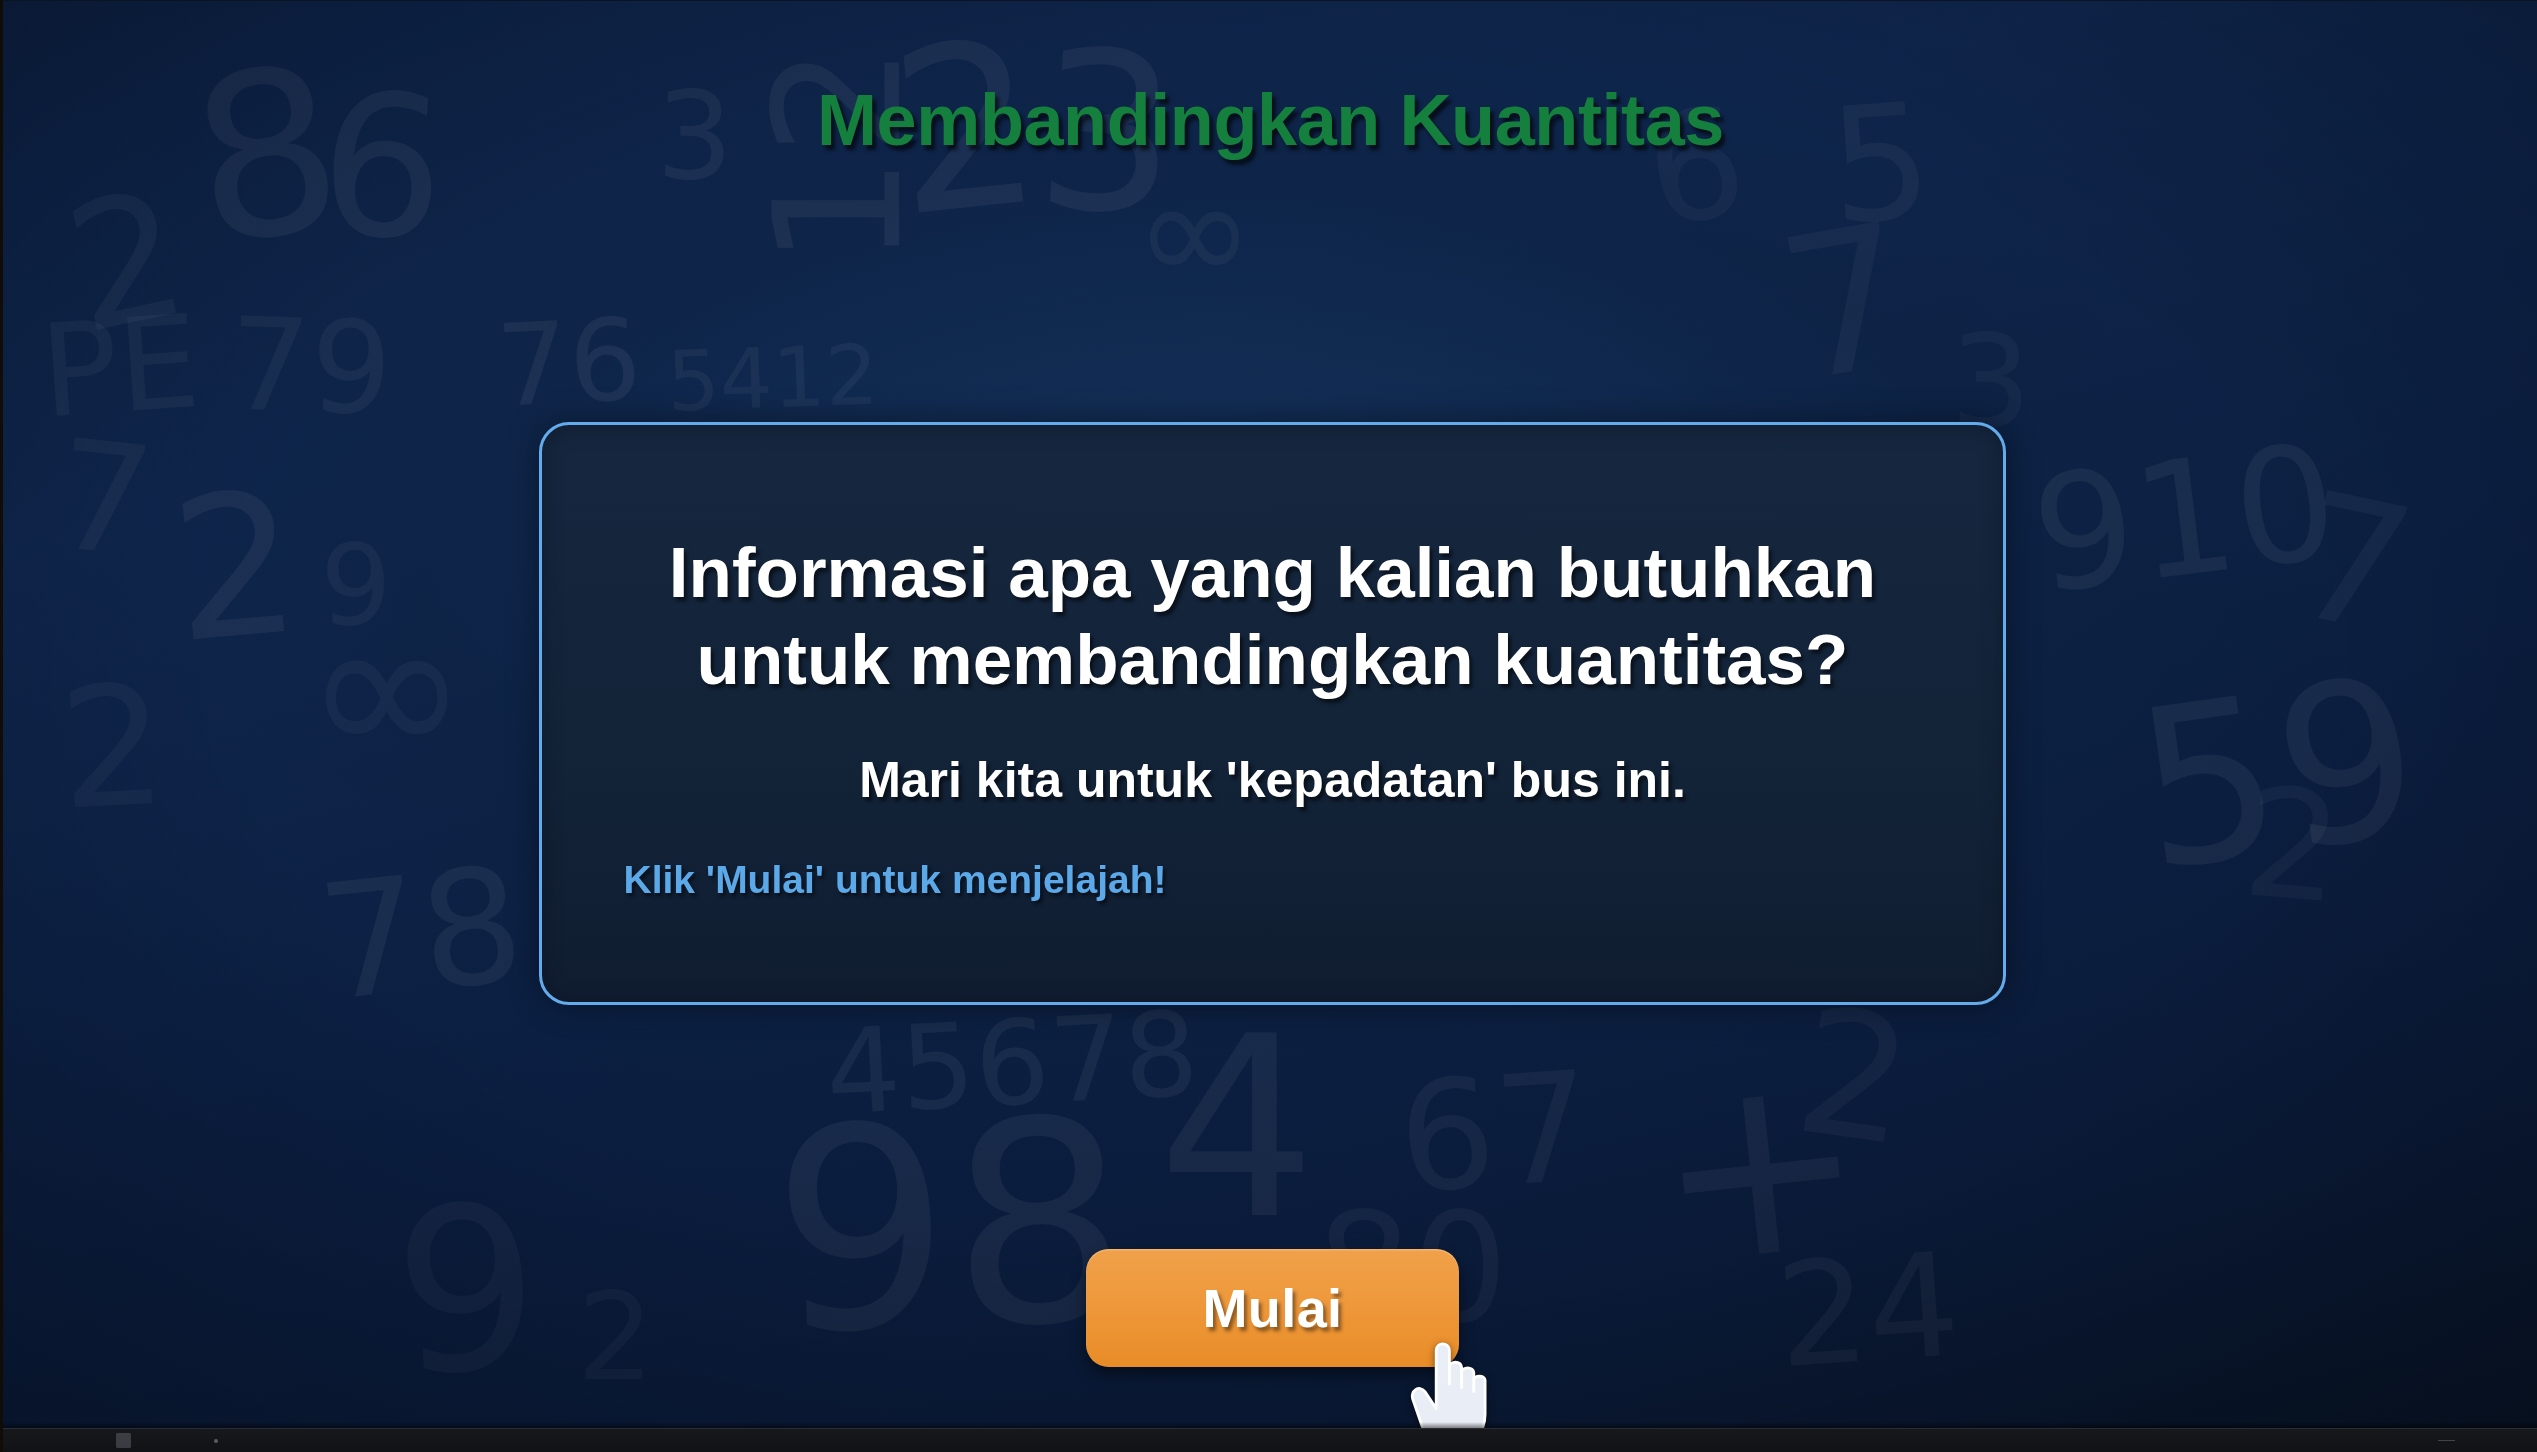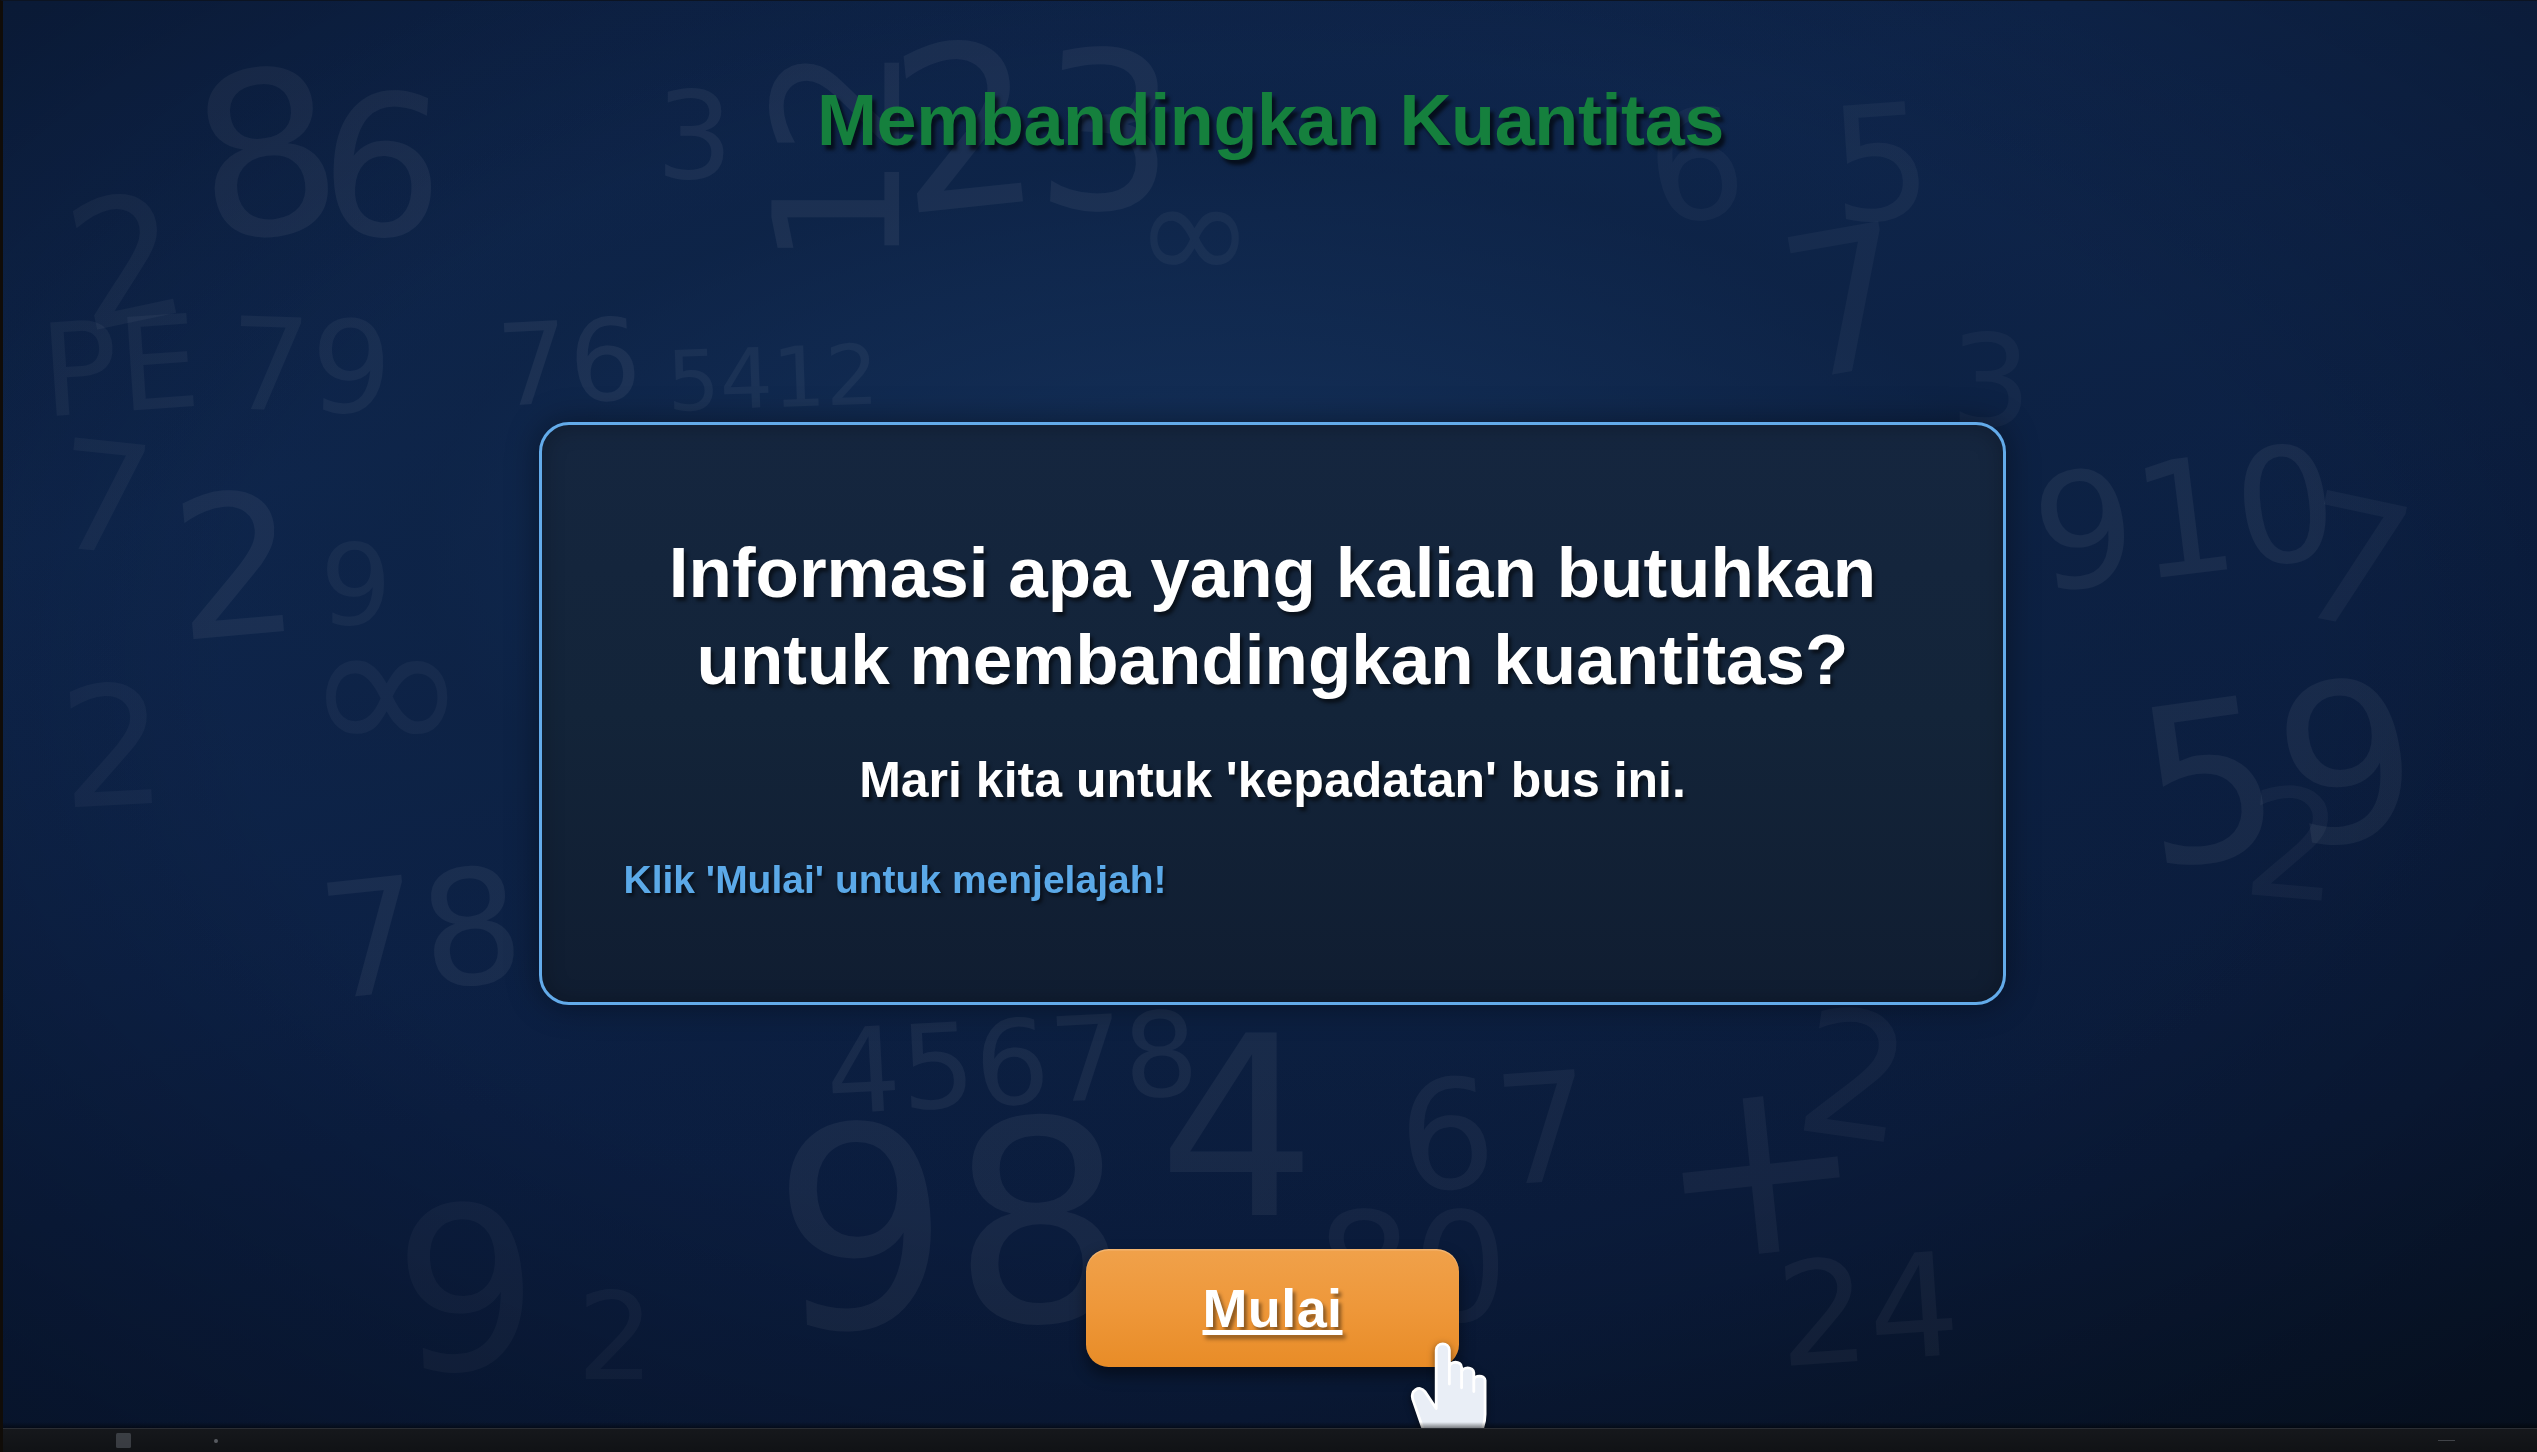--- a/index.html
+++ b/index.html
@@ -147,21 +147,20 @@
     box-shadow: 0 7.5px 15px rgba(0,0,0,0.45), inset 0 1.5px 0.8px rgba(255,255,255,0.22);
     color: #ffffff;
     font-family: "Liberation Sans", sans-serif;
     font-size: 54px;
     font-weight: bold;
     letter-spacing: 0.4px;
     text-shadow: 3px 3.8px 3.8px rgba(0,0,0,0.42);
     cursor: pointer;
     z-index: 7;
     padding: 0;
-    text-decoration: underline;
   }
 
   
   #hand-cursor {
     position: absolute;
     left: 1405px;
     top: 1334px;
     width: 94px;
     height: 117px;
     z-index: 9;

